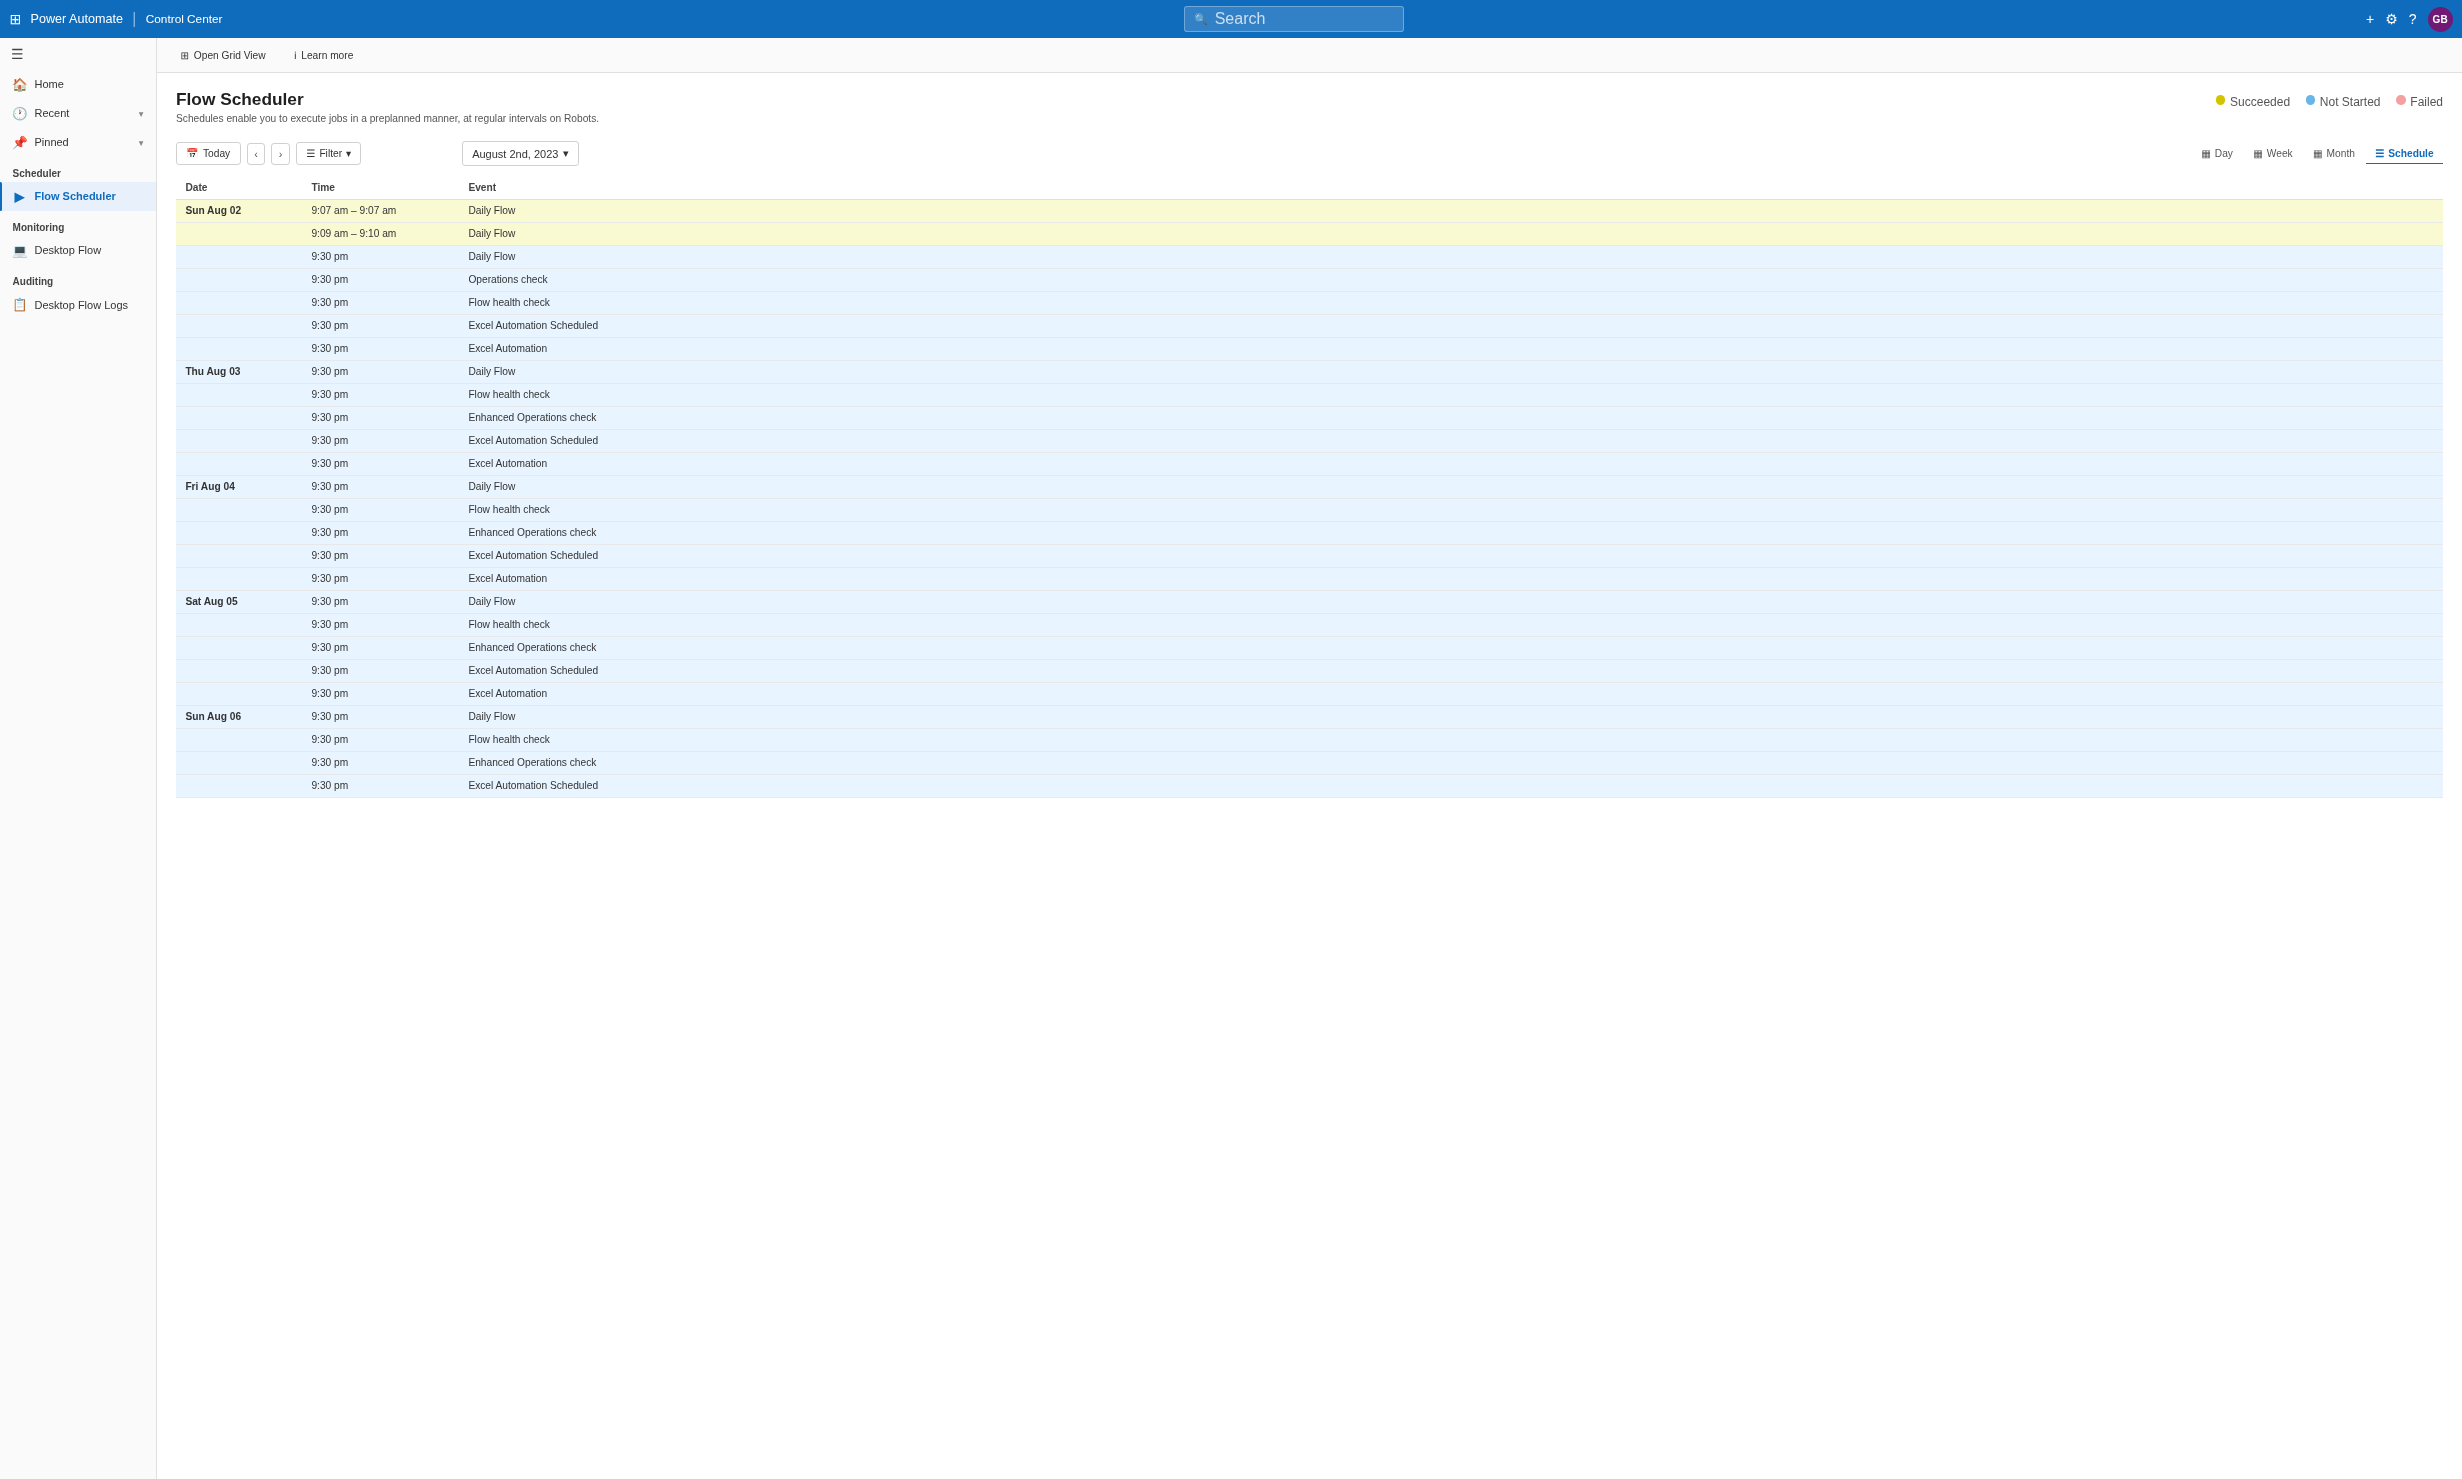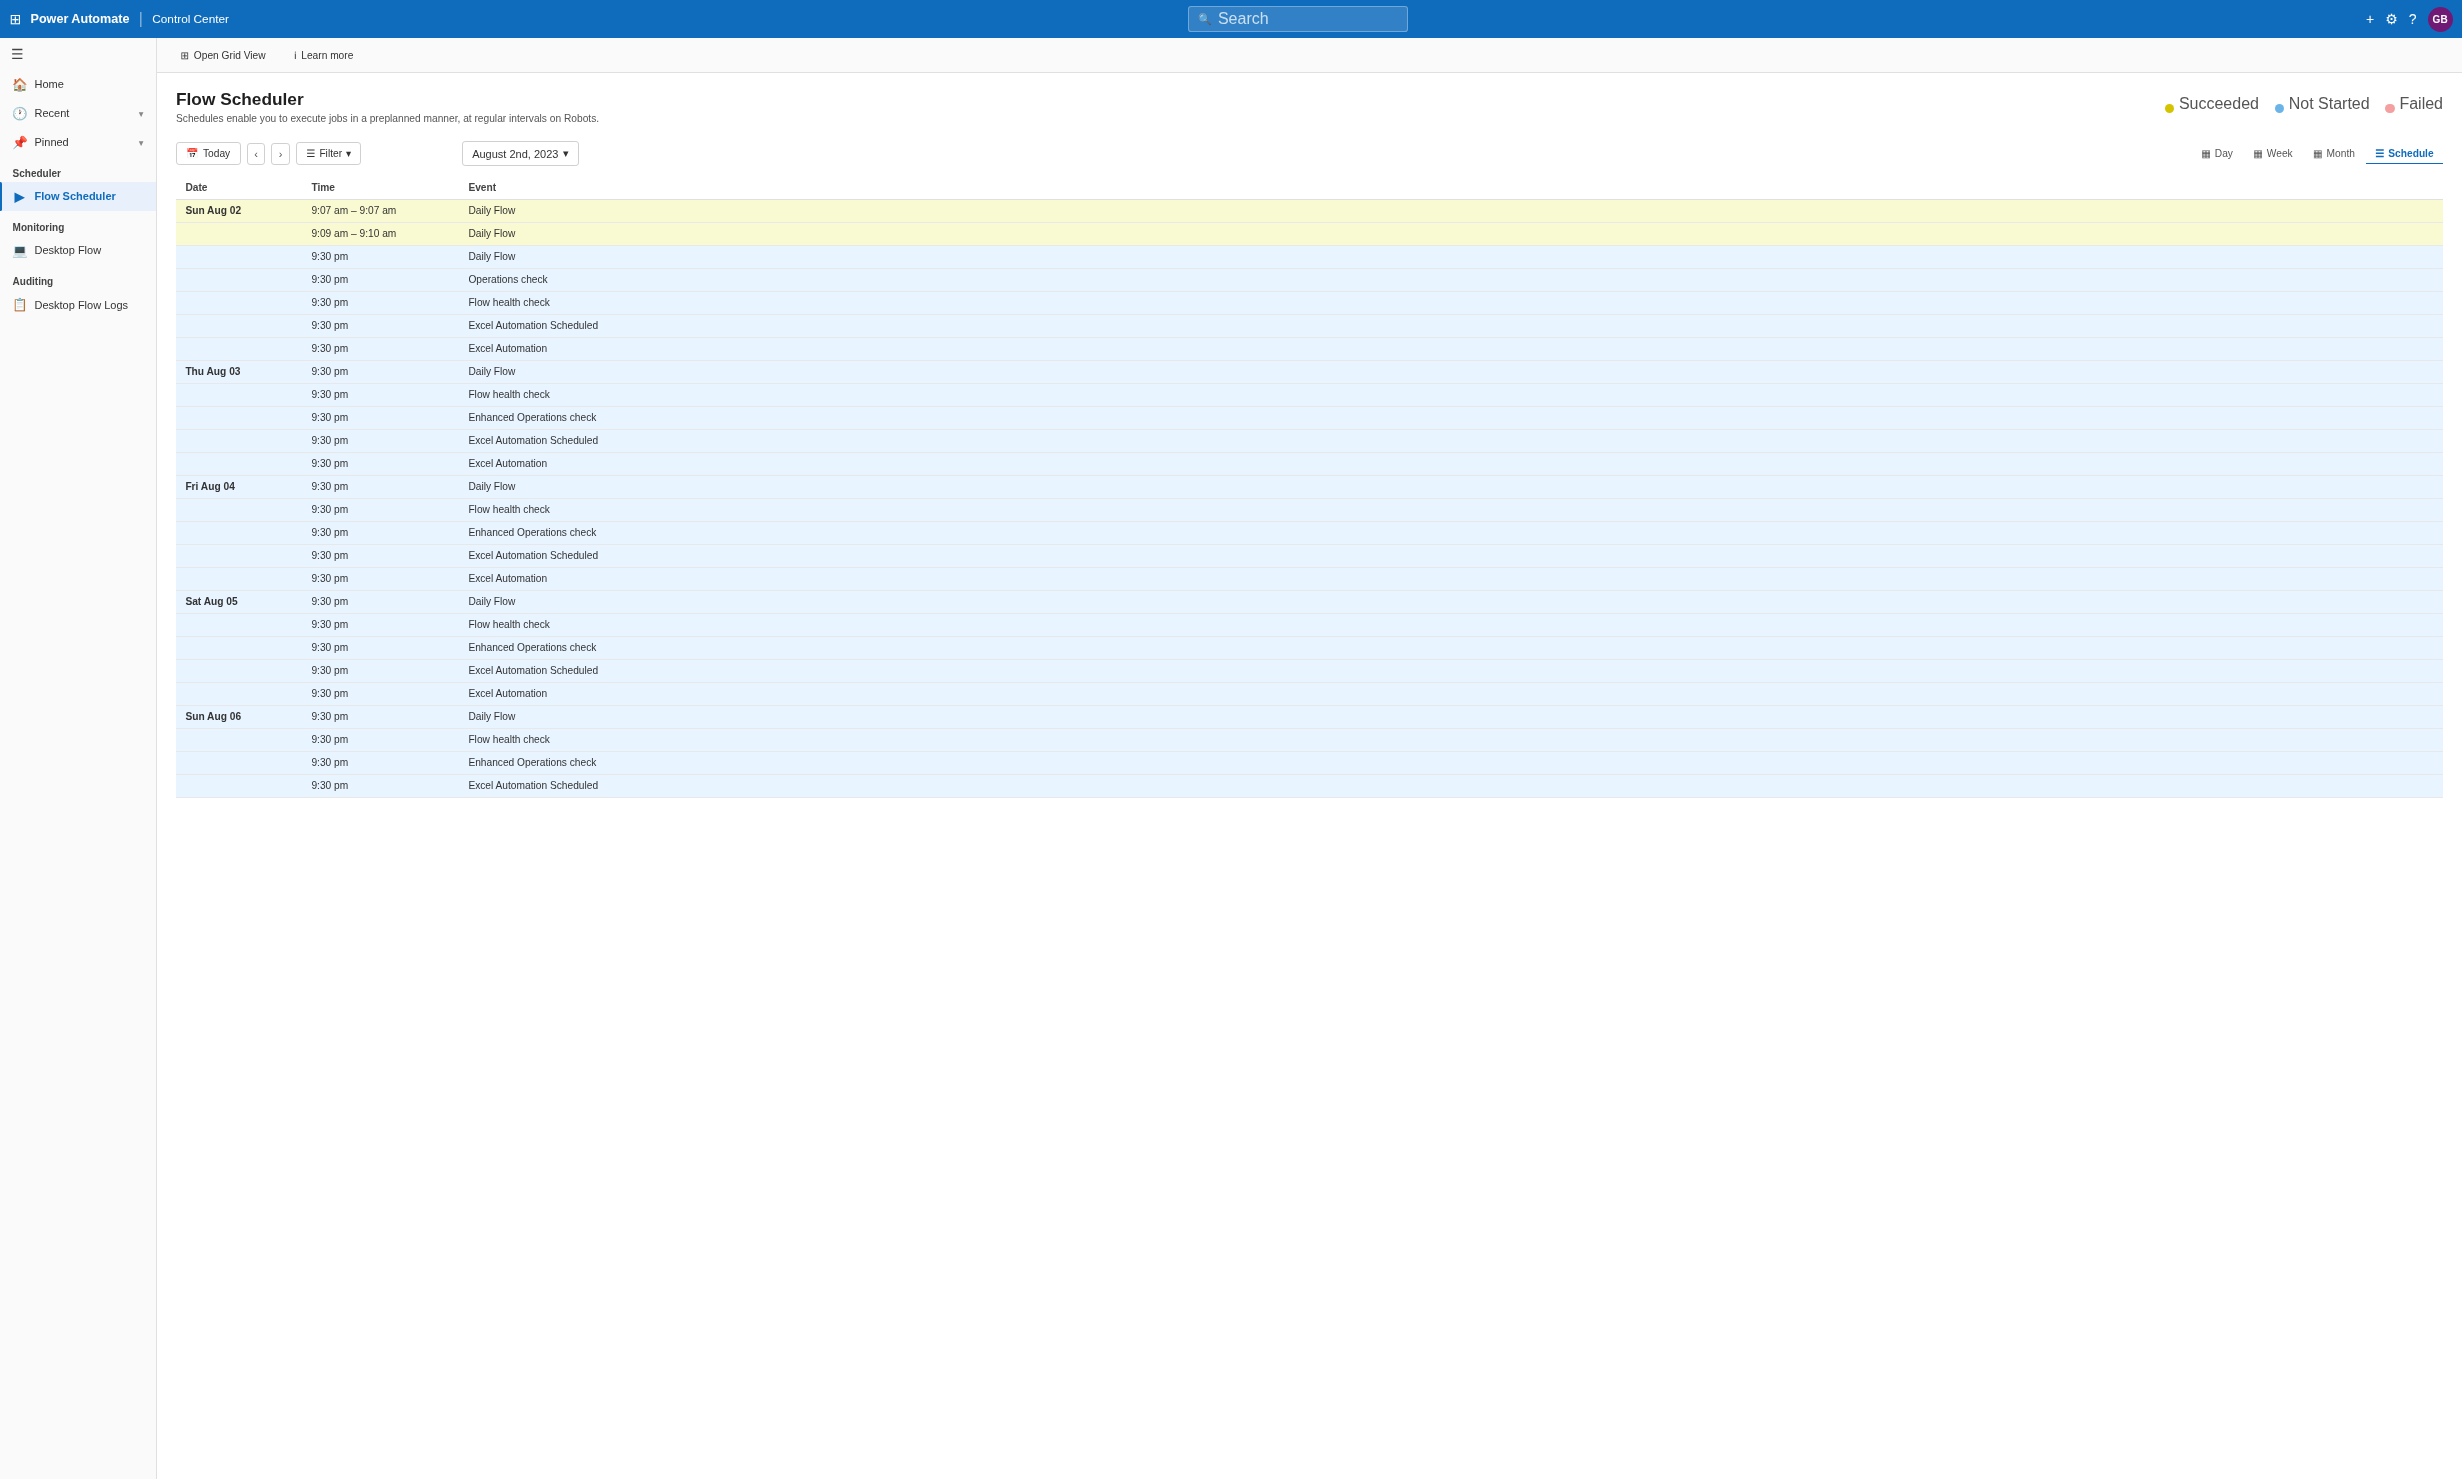--- a/index.html
+++ b/index.html
@@ -3,21 +3,21 @@
   <meta charset="utf-8">
   <style>
     * { margin: 0; padding: 0; box-sizing: border-box; }
     body { font-family: 'Segoe UI', sans-serif; font-size: 11px; background: #f5f5f5; color: #1f1f1f; overflow: hidden; height: 100vh; }
 
     
     .top-nav {
       display: flex; align-items: center; background: #0f6cbd; height: 38px; padding: 0 9.4px; gap: 9.4px; position: fixed; top: 0; left: 0; right: 0; z-index: 100;
     }
     .top-nav-waffle { color: white; font-size: 14px; cursor: pointer; }
-    .top-nav-brand { color: white; font-weight: 700; font-size: 12.6px; display: flex; align-items: center; gap: 4.7px; text-align: right; }
+    .top-nav-brand { color: white; font-weight: 400; font-size: 12.6px; display: flex; align-items: center; gap: 4.7px; text-align: right; }
     .top-nav-divider { color: rgba(255,255,255,0.5); font-size: 15.7px; }
     .top-nav-center { color: white; font-weight: 400; font-size: 11.8px; }
     .top-nav-search {
       margin-left: auto; display: flex; align-items: center; background: rgba(255,255,255,0.15); border: 0.8px solid rgba(255,255,255,0.3); border-radius: 3.1px; padding: 3.1px 9.4px; gap: 6.3px; width: 220px;
     }
     .top-nav-search input { background: transparent; border: none; outline: none; color: white; width: 100%; font-size: 16px; }
     .top-nav-search input::placeholder { color: rgba(255,255,255,0.75); }
     .top-nav-search-icon { color: rgba(255,255,255,0.75); }
     .top-nav-right { display: flex; align-items: center; gap: 11px; margin-left: auto; }
     .top-nav-icon-btn { color: white; font-size: 14px; cursor: pointer; background: none; border: none; }
@@ -47,21 +47,21 @@
     .subheader-btn { display: flex; align-items: center; gap: 4.7px; padding: 3.9px 7.9px; background: none; border: none; cursor: pointer; color: #333; font-size: 10.2px; border-radius: 3.1px; }
 
     
     .page-content { flex: 1; padding: 15.7px 19px; overflow: auto; }
     .page-title { font-size: 17.3px; font-weight: 700; color: #1f1f1f; margin-bottom: 3.1px; }
     .page-subtitle { font-size: 10.2px; color: #555; margin-bottom: 12.6px; }
 
     
     .toolbar { display: flex; align-items: center; justify-content: space-between; margin-bottom: 9.4px; flex-wrap: wrap; gap: 6.3px; }
     .toolbar-left { display: flex; align-items: center; gap: 6.3px; }
-    .legend-item { display: flex; align-items: flex-end; gap: 4.7px; font-size: 16px; color: #555; }
+    .legend-item { display: flex; align-items: flex-start; gap: 4.7px; font-size: 12px; color: #555; }
     .legend-dot { width: 9.4px; height: 9.4px; border-radius: 50%; }
 
     .toolbar-btn {
       display: flex; align-items: center; gap: 3.9px; padding: 4.7px 9.4px; border: 0.8px solid #d0d0d0; background: white; border-radius: 3.1px; cursor: pointer; font-size: 10.2px; color: #333;
     }
     .date-nav-btn { padding: 3.9px 6.3px; border: 0.8px solid #d0d0d0; background: white; border-radius: 3.1px; cursor: pointer; font-size: 11px; color: #555; }
 
     .date-selector {
       display: flex; align-items: center; gap: 4.7px; padding: 4.7px 9.4px; border: 0.8px solid #d0d0d0; background: white; border-radius: 3.1px; cursor: pointer; font-size: 11px; color: #333;
     }

